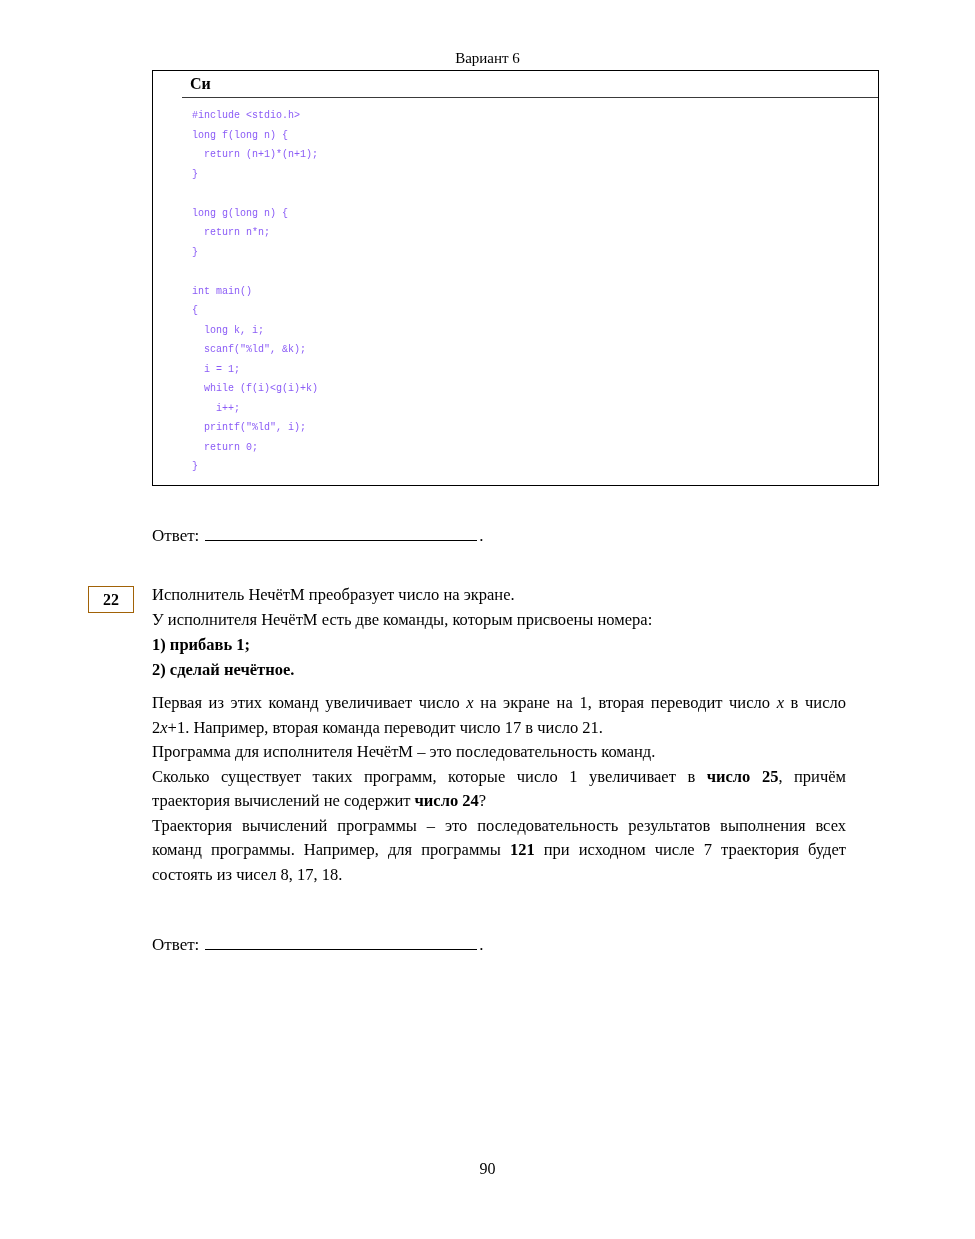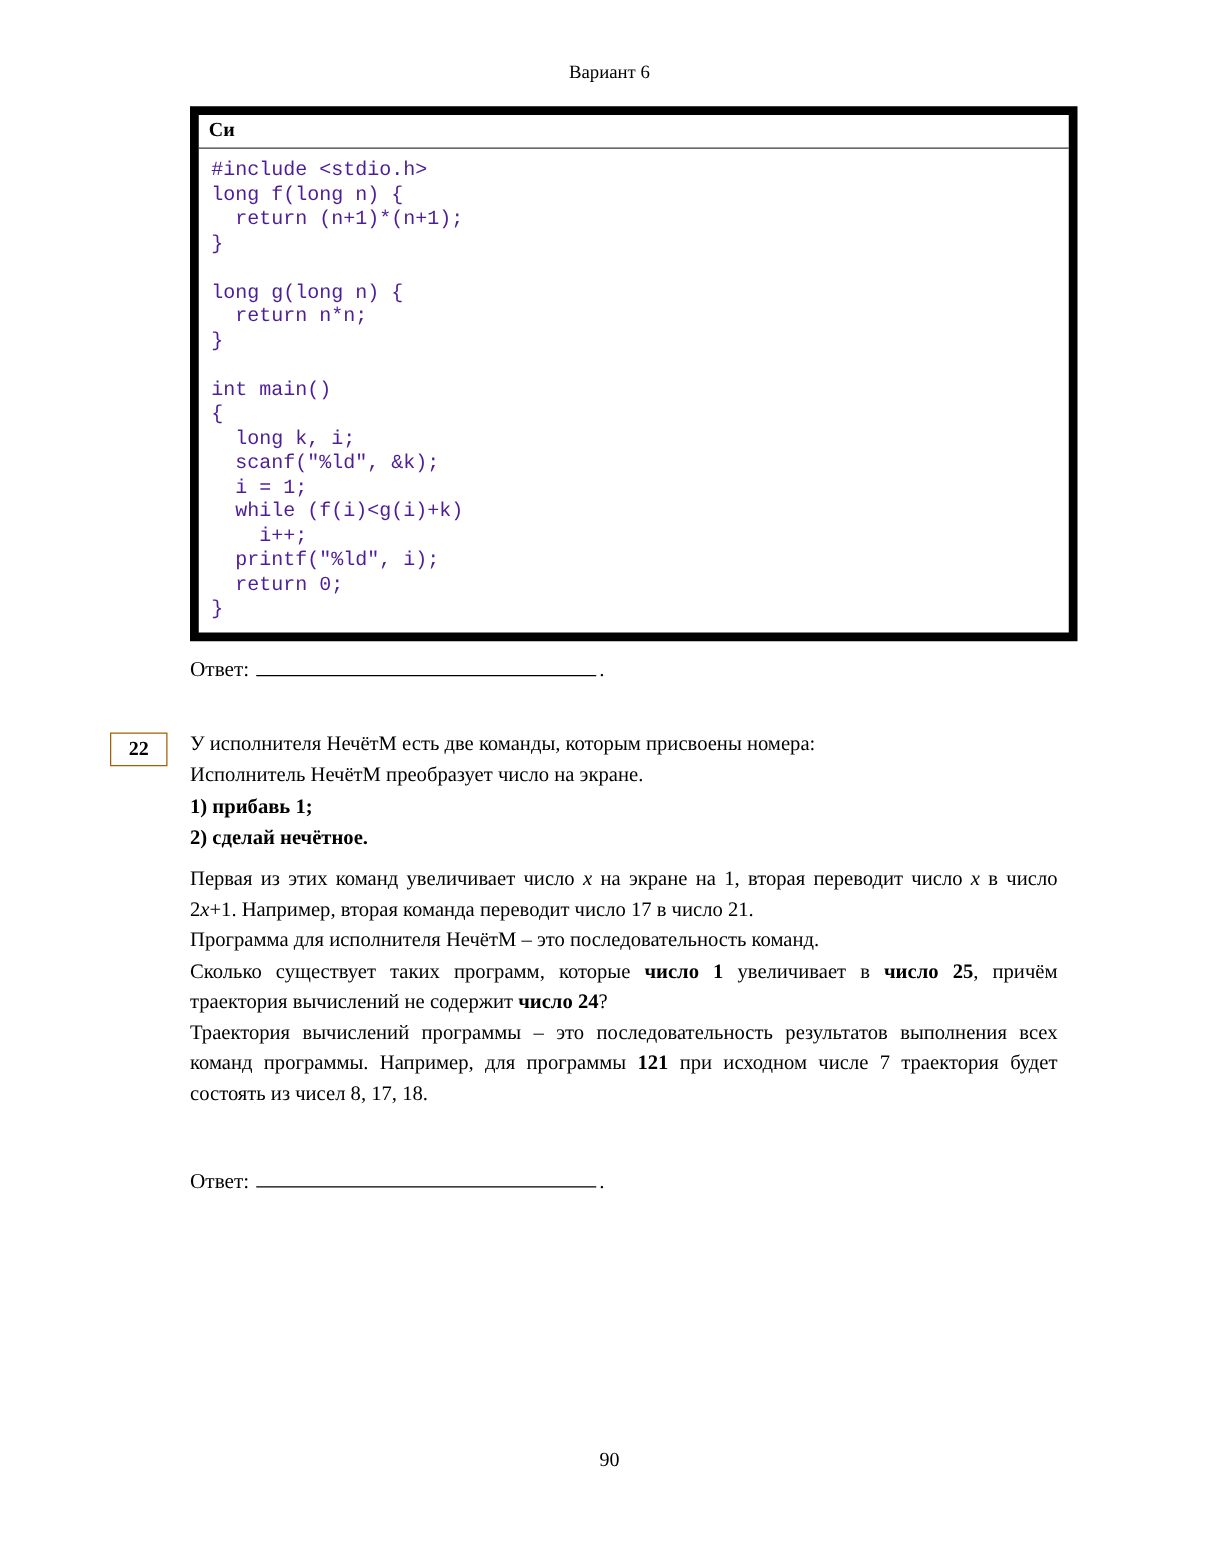--- a/index.html
+++ b/index.html
@@ -21,40 +21,41 @@
     top: 50px;
     left: 0;
     width: 100%;
     text-align: center;
     font-size: 15px;
     color: #000000;
   }
   .codebox {
     position: absolute;
     left: 152px;
-    top: 85px;
+    top: 70px;
     width: 696px;
-    border: 7px solid #000000;
+    border: 1px solid #000000;
     background: #ffffff;
+    padding-left: 29px;
   }
   .codebox-title {
     padding: 3px 8px;
     font-weight: bold;
     font-size: 16px;
     line-height: 20px;
     border-bottom: 1px solid #3a3a3a;
     color: #000000;
   }
   .codebox-code {
     margin: 0;
     padding: 8px 10px;
     font-family: "Liberation Mono", "DejaVu Sans Mono", monospace;
-    font-size: 16px;
+    font-size: 10px;
     line-height: 19.5px;
-    color: #4c1d95;
+    color: #8b5cf6;
     white-space: pre;
   }
   .answer {
     position: absolute;
     left: 152px;
     font-size: 17px;
     color: #000000;
   }
   .answer-top { top: 525px; }
   .answer-bottom { top: 934px; }
@@ -144,29 +145,29 @@
 
   <div class="answer answer-top">
     <span class="answer-label">Ответ:</span><span class="answer-blank"></span><span class="answer-period">.</span>
   </div>
 
   <div class="task-number-box">
     <span>22</span>
   </div>
 
   <div class="task-body">
+    <p><span>Исполнитель НечётМ преобразует число на экране.</span></p>
     <p><span>У исполнителя НечётМ есть две команды, которым присвоены номера:</span></p>
-    <p><span>Исполнитель НечётМ преобразует число на экране.</span></p>
     <div class="commands">
       <p class="cmd"><span style="font-weight: bold;">1)  прибавь 1;</span></p>
       <p class="cmd"><span style="font-weight: bold;">2)  сделай нечётное.</span></p>
     </div>
     <p><span>Первая из этих команд увеличивает число </span><span style="font-style: italic;">x</span><span> на экране на 1, вторая переводит число </span><span style="font-style: italic;">x</span><span> в число 2</span><span style="font-style: italic;">x</span><span>+1. Например, вторая команда переводит число 17 в число 21.</span></p>
     <p><span>Программа для исполнителя НечётМ – это последовательность команд.</span></p>
-    <p><span>Сколько существует таких программ, которые </span><span style="font-weight: bold;">число 1</span><span> увеличивает в </span><span style="font-weight: bold;">число 25</span><span>, причём траектория вычислений не содержит </span><span style="font-weight: bold;">число 24</span><span>?</span></p>
+    <p><span>Сколько существует таких программ, которые </span><span style="font-weight: normal;">число 1</span><span> увеличивает в </span><span style="font-weight: bold;">число 25</span><span>, причём траектория вычислений не содержит </span><span style="font-weight: bold;">число 24</span><span>?</span></p>
     <p><span>Траектория вычислений программы – это последовательность результатов выполнения всех команд программы. Например, для программы </span><span style="font-weight: bold;">121</span><span> при исходном числе 7 траектория будет состоять из чисел 8, 17, 18.</span></p>
   </div>
 
   <div class="answer answer-bottom">
     <span class="answer-label">Ответ:</span><span class="answer-blank"></span><span class="answer-period">.</span>
   </div>
 
   <div class="page-number">90</div>
 
 </div>

